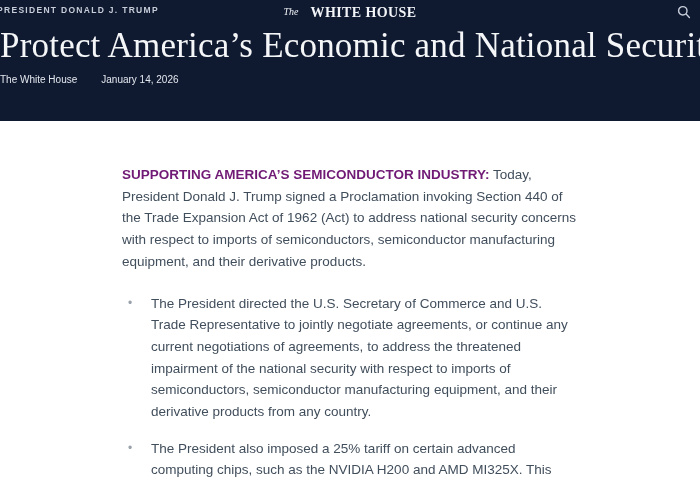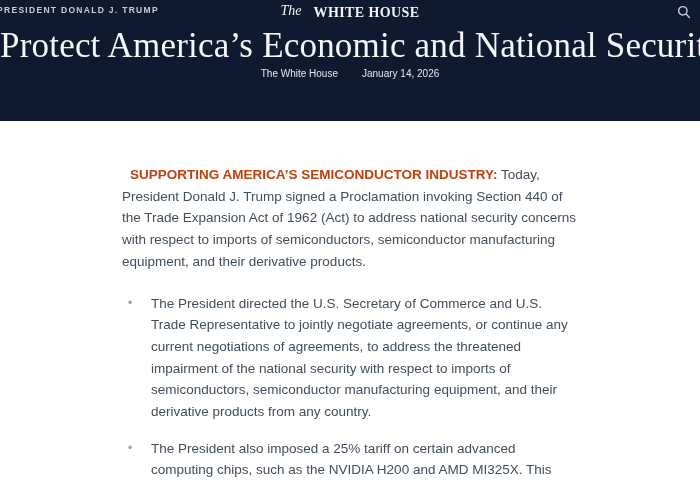--- a/index.html
+++ b/index.html
@@ -42,21 +42,21 @@
     left: 50%;
     top: 3px;
     transform: translateX(-50%);
     white-space: nowrap;
     cursor: pointer;
     color: #f2f4f7;
   }
   .logo .logo-the {
     font-family: "Liberation Serif", serif;
     font-style: italic;
-    font-size: 14px;
+    font-size: 10px;
     margin-right: 12px;
     vertical-align: 2px;
   }
   .logo .logo-name {
     font-family: "Liberation Serif", serif;
     font-weight: bold;
     font-size: 14px;
     letter-spacing: 0.4px;
   }
   .search-btn {
@@ -77,46 +77,44 @@
     text-align: center;
     font-family: "Liberation Serif", serif;
     font-weight: 400;
     font-size: 35px;
     letter-spacing: 0.2px;
     color: #f5f6f8;
     white-space: nowrap;
   }
   .meta-row {
     position: absolute;
-    top: 68px;
+    top: 74px;
     left: 0;
     width: 100%;
-    text-align: center;
     font-size: 10px;
     color: #e3e7ee;
   }
   .meta-row .meta-source {
     cursor: pointer;
     margin-right: 24px;
   }
   .meta-row .meta-date { }
 
   
   .content {
     width: 456px;
     margin: 0 auto;
     padding-top: 43px;
     color: #414e5c;
     font-size: 13.5px;
     line-height: 21.7px;
   }
   .lead b {
-    color: #c2410c;
+    color: #701a75;
     font-weight: bold;
-    margin-left: 8px;
   }
   .bullets {
     list-style: none;
     margin-top: 20px;
   }
   .bullets li {
     position: relative;
     padding-left: 29px;
     margin-bottom: 15px;
   }

